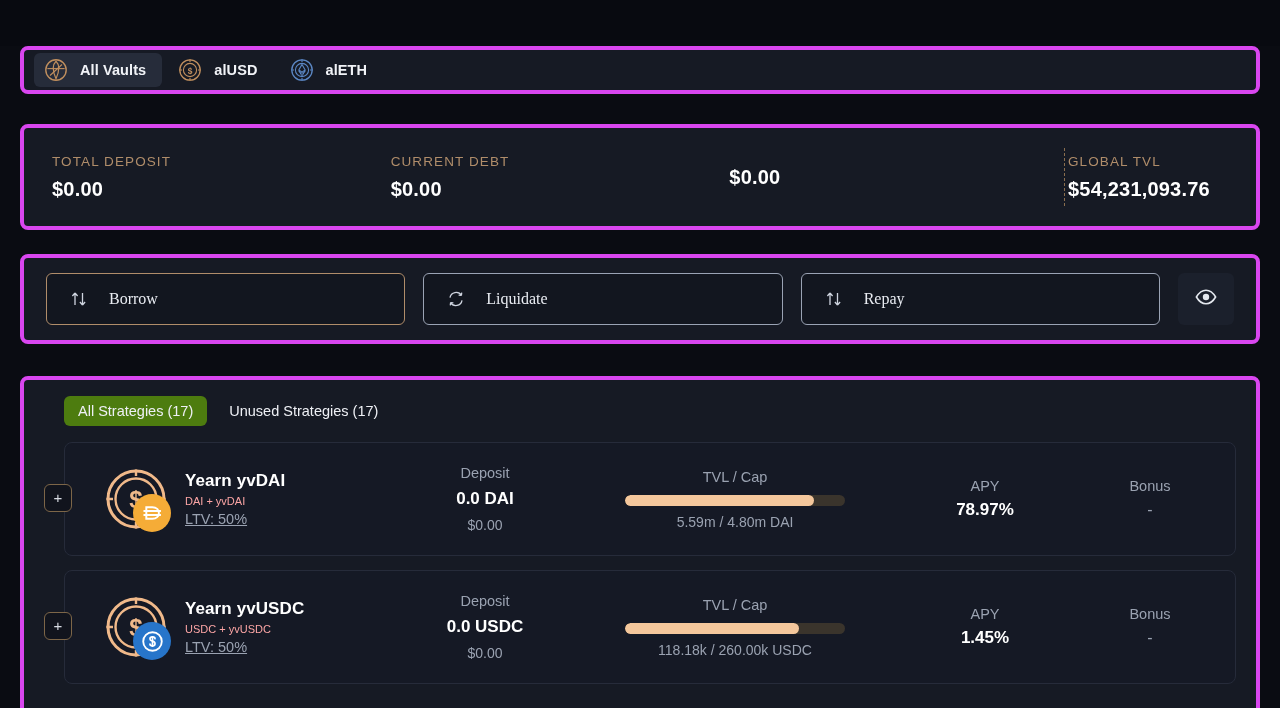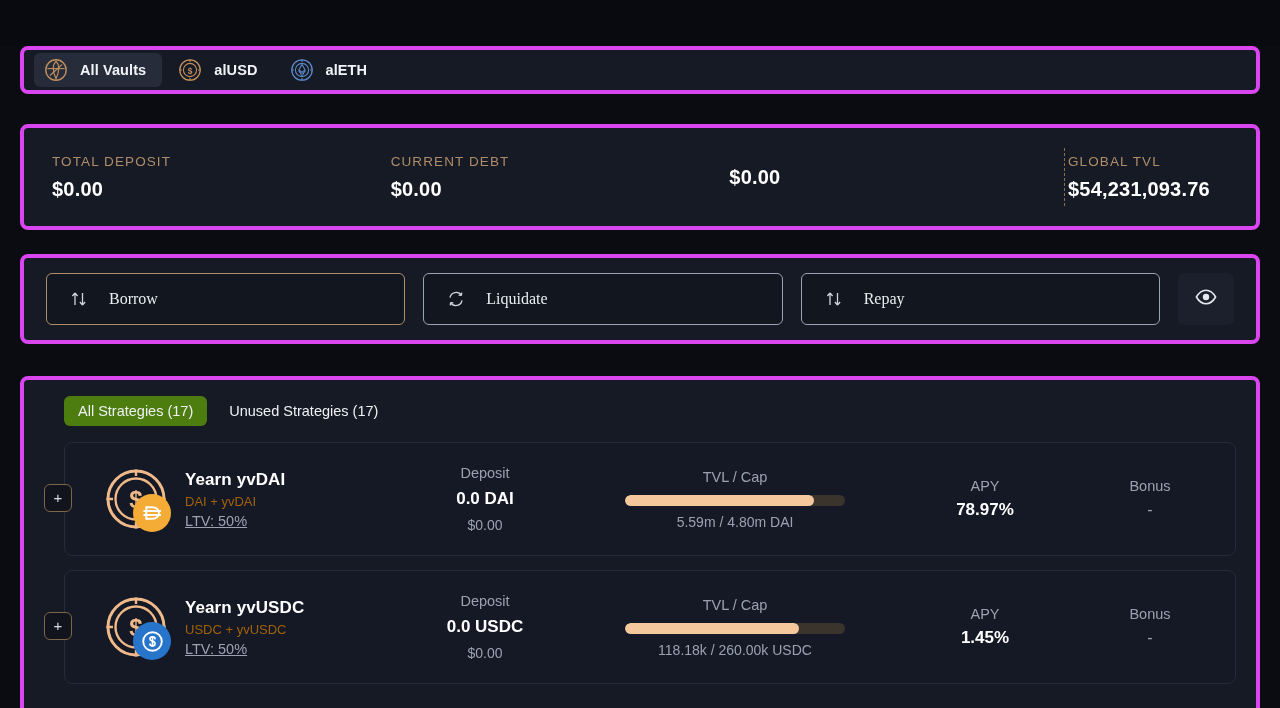--- a/index.html
+++ b/index.html
@@ -201,21 +201,21 @@
     align-items: center;
     justify-content: center;
   }
   .token-text { display: flex; flex-direction: column; gap: 4px; }
   .token-name {
     color: #ffffff;
     font-size: 17px;
     font-weight: 700;
     letter-spacing: .1px;
   }
-  .token-sub { color: #a16207; font-size: 13px; }
+  .token-sub { color: #fca5a5; font-size: 11px; }
   .token-ltv { color: #9aa2b1; font-size: 14.5px; text-decoration: underline; }
 
   .col {
     display: flex;
     flex-direction: column;
     align-items: center;
     gap: 6px;
   }
   .col-deposit { flex: 0 0 160px; gap: 8px; }
   .col-tvl { flex: 1; }

